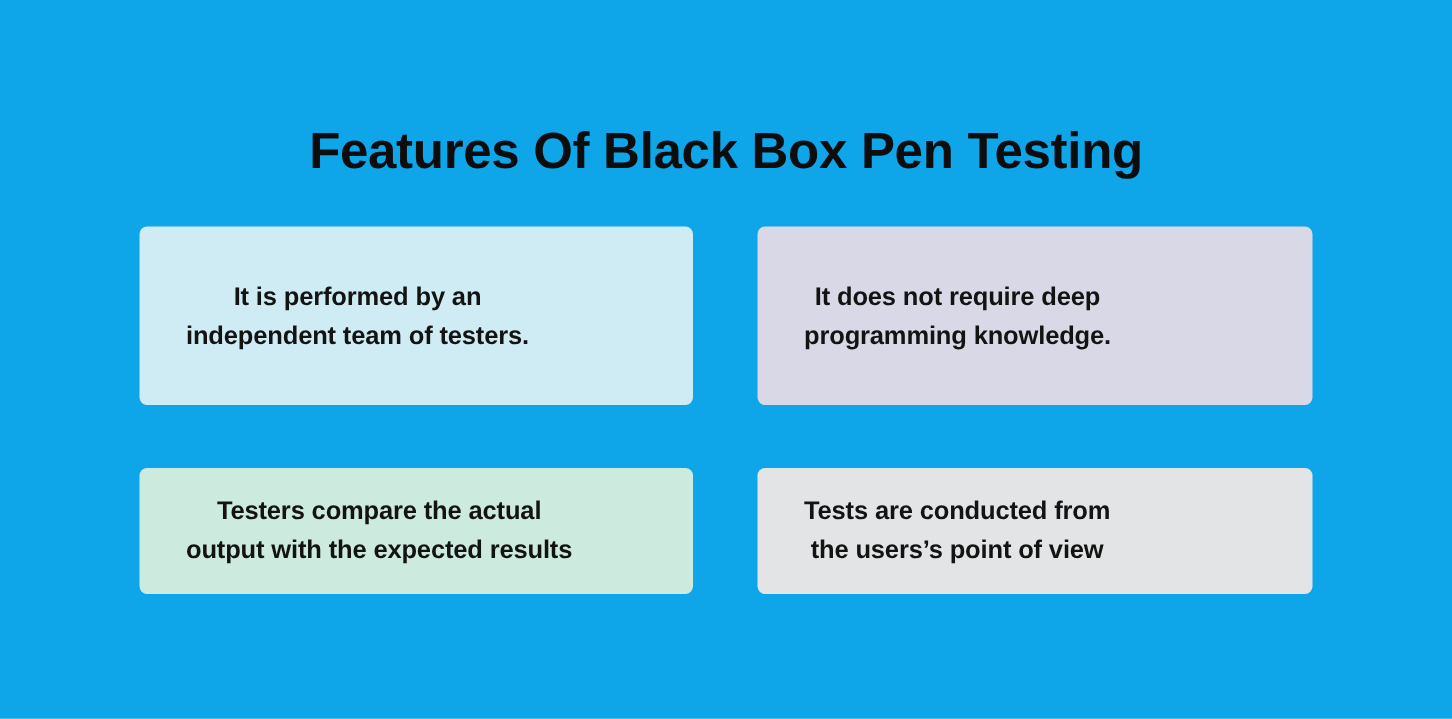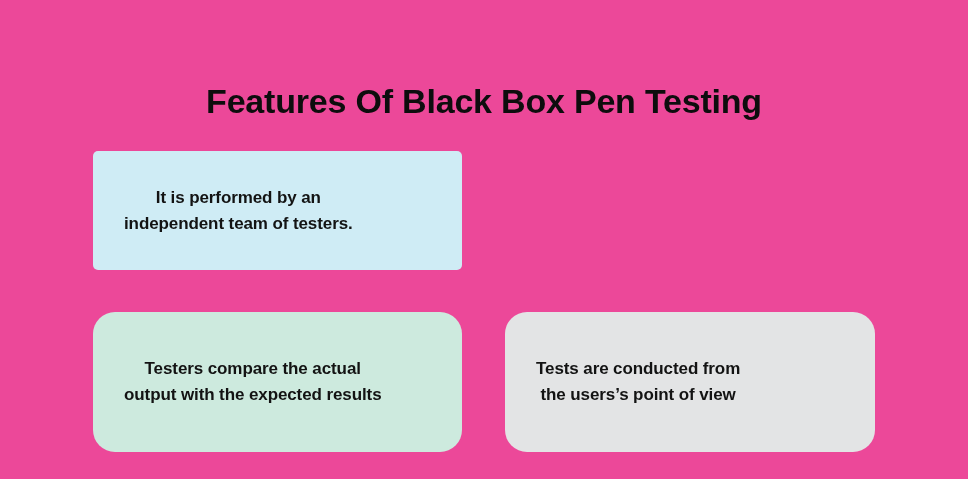--- a/index.html
+++ b/index.html
@@ -54,39 +54,43 @@
     line-height: 26px;
     color: #131313;
     letter-spacing: -0.1px;
     padding-left: 31px;
     padding-right: 14px;
     white-space: pre-line;
   }
   
   .card-r1 { top: 0; height: 119px; }
   
-  .card-r2 { top: 161px; height: 140px; border-radius: 22px; }
+  .card-r2 { top: 161px; height: 84px; }
   
   .card-c1 { left: 0; width: 369px; }
   .card-c2 { left: 412px; width: 370px; }
 </style>
 </head>
 <body style="background: rgb(249, 249, 249);">
 
-<div class="page" style="background: #ec4899;">
+<div class="page" style="background: #0ea5e9;">
 
   <h1 class="page-title" style="color: rgb(13, 13, 13);">Features Of Black Box Pen Testing</h1>
 
   <div class="card-grid">
 
     <div class="card card-r1 card-c1" style="background: rgb(207, 236, 245);">
       <div class="card-text" style="color: rgb(19, 19, 19);">It is performed by an
 independent team of testers.</div>
     </div>
 
+    <div class="card card-r1 card-c2" style="background: rgb(216, 216, 230);">
+      <div class="card-text" style="color: rgb(19, 19, 19);">It does not require deep
+programming knowledge.</div>
+    </div>
 
     <div class="card card-r2 card-c1" style="background: rgb(205, 234, 222);">
       <div class="card-text" style="color: rgb(19, 19, 19);">Testers compare the actual
 output with the expected results</div>
     </div>
 
     <div class="card card-r2 card-c2" style="background: rgb(227, 228, 229);">
       <div class="card-text" style="color: rgb(19, 19, 19);">Tests are conducted from
 the users’s point of view</div>
     </div>

